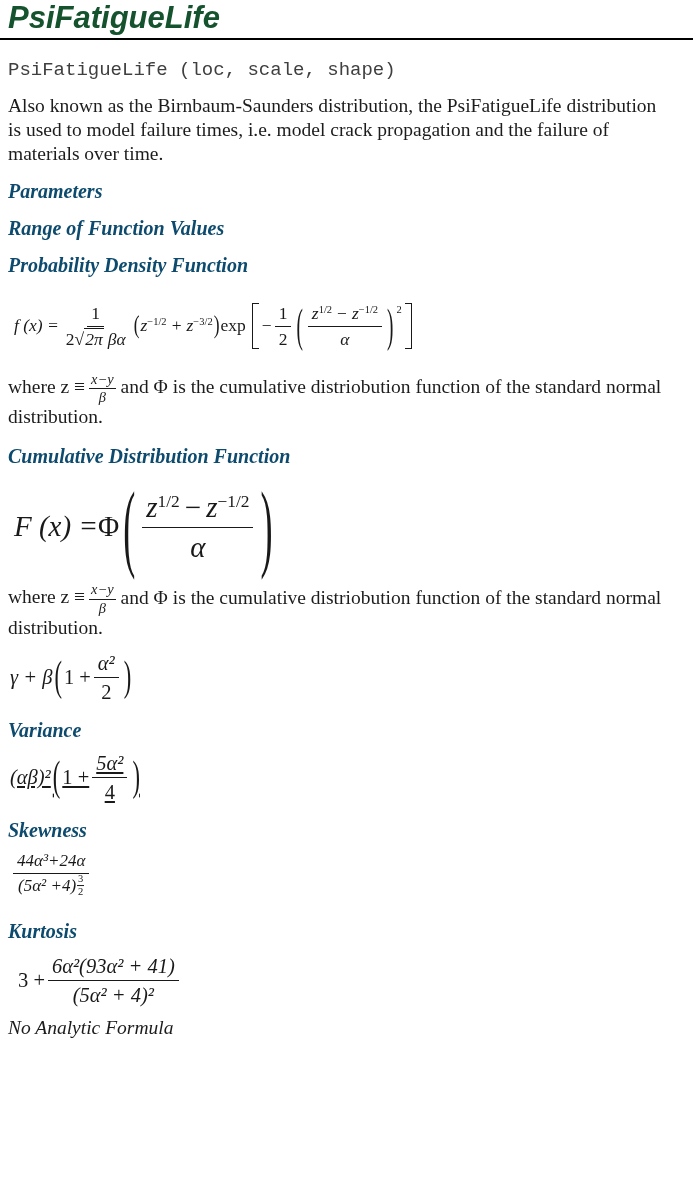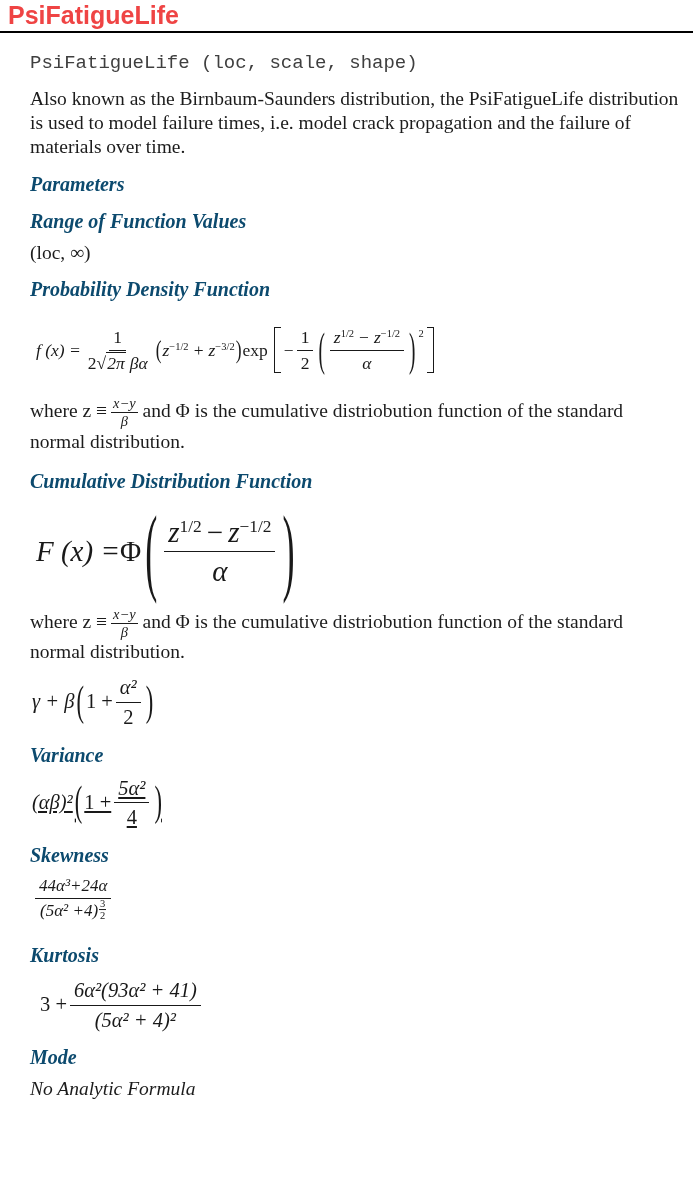--- a/index.html
+++ b/index.html
@@ -3,28 +3,28 @@
 <meta charset="utf-8">
 <style>
   html, body { margin: 0; padding: 0; }
   body {
     width: 693px; height: 1200px;
     background: #ffffff;
     color: #1c1c1c;
     font-family: "Liberation Serif", serif;
     overflow: hidden;
   }
-  .page { padding: 3px 14px 0 8px; margin-left: 22px; }
+  .page { padding: 3px 14px 0 8px; }
 
   
   .titlebar { border-bottom: 2px solid #000; padding: 2px 0 3px 8px; }
   .title {
     font-family: "Liberation Sans", sans-serif;
-    font-size: 25px; font-weight: bold; color: #ef4444;
-    margin: 0; line-height: 1.05;
+    font-size: 31px; font-weight: bold; color: #14532d;
+    margin: 0; line-height: 1.05; font-style: italic;
   }
 
   
   .signature {
     font-family: "Liberation Mono", monospace;
     font-size: 19px; color: #3f3f3f;
     margin: 16px 0 0 0; white-space: pre;
   }
 
   
@@ -95,21 +95,20 @@
 
 <div class="page">
 
   <div class="signature">PsiFatigueLife (loc, scale, shape)</div>
 
   <p class="para">Also known as the Birnbaum-Saunders distribution, the PsiFatigueLife distribution is used to model failure times, i.e. model crack propagation and the failure of materials over time.</p>
 
   <div class="h2">Parameters</div>
 
   <div class="h2">Range of Function Values</div>
-  <div class="value">(loc, ∞)</div>
 
   <div class="h2">Probability Density Function</div>
 
   <div class="formula f-pdf">
     <span class="grp mi">f (x) =</span>
     <span class="frac">
       <span class="num">1</span>
       <span class="den"><span>2</span><span>√</span><span class="ovl mi">2π</span><span class="mi sp-l">βα</span></span>
     </span>
     <span class="bp">(</span>
@@ -195,16 +194,15 @@
 
   <div class="h2">Kurtosis</div>
   <div class="formula f-kurt">
     <span class="grp">3 +</span>
     <span class="frac">
       <span class="num mi">6α²(93α² + 41)</span>
       <span class="den mi">(5α² + 4)²</span>
     </span>
   </div>
 
-  <div class="h2">Mode</div>
   <div class="value italic">No Analytic Formula</div>
 
 </div>
 
 </body></html>

